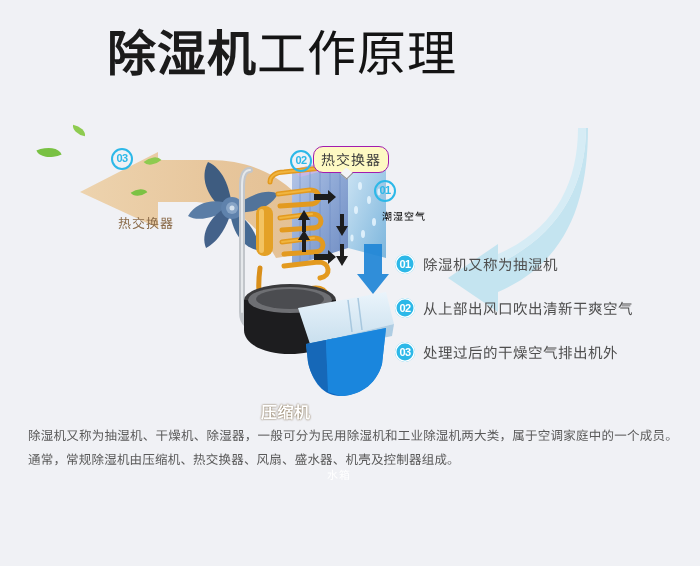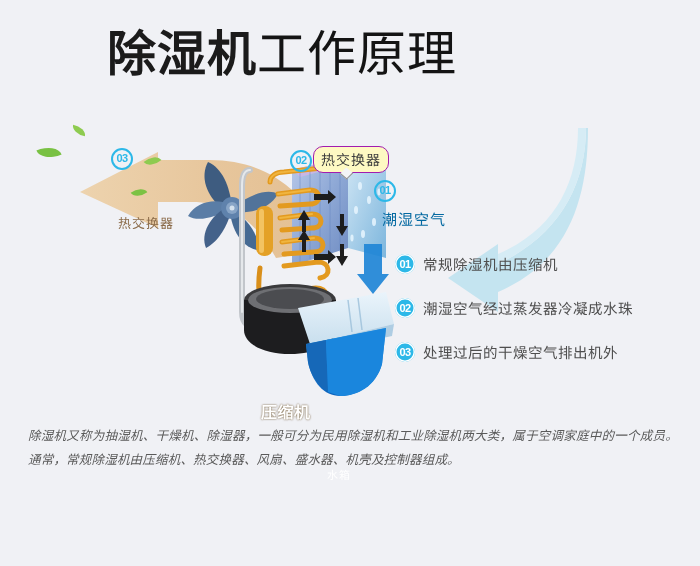--- a/index.html
+++ b/index.html
@@ -192,22 +192,22 @@
     background: #f3f4f7;
     border-right: 1px solid #8d8d8d;
     border-bottom: 1px solid #8d8d8d;
     transform: rotate(40deg) skew(-6deg);
   }
 
   .humid-label {
     position: absolute;
     left: 382px;
     top: 90px;
-    font-size: 15px;
-    color: #0369a1;
+    font-size: 10px;
+    color: #000000;
     letter-spacing: 1px;
     white-space: nowrap;
   }
 
   
   .steps {
     position: absolute;
     left: 395px;
     top: 253px;
     width: 290px;
@@ -232,21 +232,20 @@
     top: 424px;
     width: 650px;
   }
   .para {
     font-size: 12.5px;
     line-height: 24px;
     color: #5a5a5a;
     letter-spacing: 0.2px;
     margin: 0 0 16px 0;
     text-align: justify;
-    font-style: italic;
   }
 </style>
 </head>
 <body>
 
 <div class="page">
 
   <div class="title-wrap">
     <div class="title"><span>除湿机</span><span class="t-light">工作原理</span></div>
   </div>
@@ -399,25 +398,25 @@
     <span class="badge hollow cal-02">02</span>
     <div class="bubble">热交换器</div>
 
     <span class="badge hollow cal-01">01</span>
     <div class="humid-label">潮湿空气</div>
   </div>
 
   <div class="steps">
     <div class="step">
       <span class="badge">01</span>
-      <span class="step-text">常规除湿机由压缩机</span>
+      <span class="step-text">除湿机又称为抽湿机</span>
     </div>
     <div class="step">
       <span class="badge">02</span>
-      <span class="step-text">潮湿空气经过蒸发器冷凝成水珠</span>
+      <span class="step-text">从上部出风口吹出清新干爽空气</span>
     </div>
     <div class="step">
       <span class="badge">03</span>
       <span class="step-text">处理过后的干燥空气排出机外</span>
     </div>
   </div>
 
   <div class="body-copy">
     <p class="para">除湿机又称为抽湿机、干燥机、除湿器，一般可分为民用除湿机和工业除湿机两大类，属于空调家庭中的一个成员。通常，常规除湿机由压缩机、热交换器、风扇、盛水器、机壳及控制器组成。</p>
   </div>

